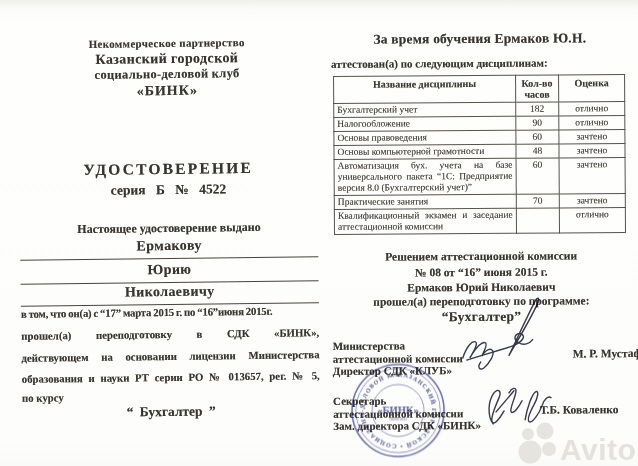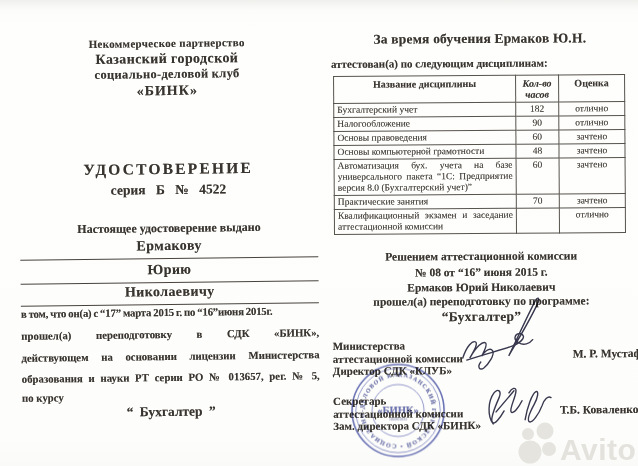--- a/index.html
+++ b/index.html
@@ -41,28 +41,28 @@
   
   .r-head{top:31px;font-size:13.5px;letter-spacing:.2px;}
   .r-sub{top:57px;left:2px;width:auto;font-size:11px;}
   table.disc{position:absolute;top:75px;left:4px;width:292px;border-collapse:collapse;
     font-size:9.5px;color:#45413c;}
   table.disc th,table.disc td{border:1px solid #57534d;vertical-align:top;line-height:11px;padding:1px 3px;}
   table.disc th{font-weight:700;text-align:center;font-size:10px;color:#3c3833;padding:2px 2px;}
   td.c-name{width:189px;text-align:justify;}
   td.c-hours{width:38px;text-align:center;}
   td.c-grade{width:63px;text-align:center;}
-  .hours-h span{display:block;line-height:11px;font-style:italic;}
+  .hours-h span{display:block;line-height:11px;}
   .dec1{top:250px;font-size:11.5px;} .dec2{top:266px;font-size:11.5px;}
   .dec3{top:281px;font-size:11.5px;} .dec4{top:295px;font-size:11.5px;}
   .program{top:309px;font-size:13.5px;letter-spacing:.3px;}
   .role-block{position:absolute;left:2px;width:190px;font-size:11px;font-weight:700;line-height:12.5px;}
   .rb1{top:339px;} .rb2{top:394px;}
   .sig-name{position:absolute;font-size:11.5px;font-weight:700;white-space:nowrap;}
-  .sn1{left:214px;top:348px;padding-left:28px;} .sn2{left:229px;top:404px;}
+  .sn1{left:214px;top:348px;padding-left:28px;} .sn2{left:209px;top:404px;}
   .stamp{position:absolute;left:17px;top:360px;width:100px;height:100px;
     mix-blend-mode:multiply;opacity:.85;filter:blur(.35px);}
   .sig{position:absolute;mix-blend-mode:multiply;}
   .sig1{left:122px;top:296px;width:100px;height:90px;}
   .sig2{left:152px;top:384px;width:74px;height:46px;}
 
   
   .watermark{position:absolute;left:512px;top:422px;width:126px;height:44px;
     font-family:"Liberation Sans","DejaVu Sans",sans-serif;}
   .wm-text{fill:#e4e2dc;font-weight:700;font-size:30px;letter-spacing:.5px;}

